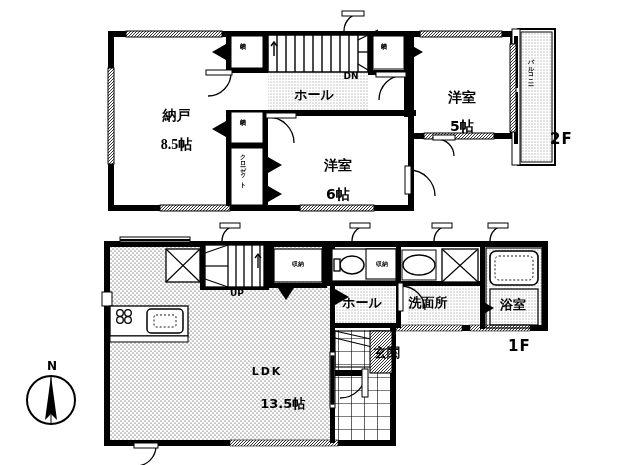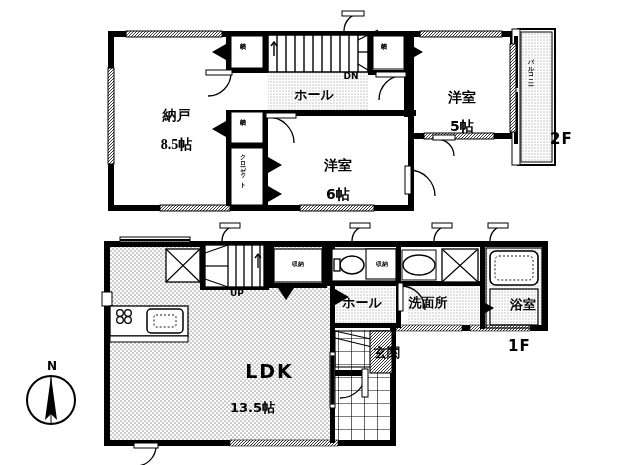--- a/index.html
+++ b/index.html
@@ -24,22 +24,22 @@
     writing-mode:vertical-rl;
     text-orientation:upright;
     line-height:1.0;
   }
   .floorTag{
     font-size:15px;font-weight:700;letter-spacing:1px;
   }
   .roomname{font-size:14px;}
   .small{font-size:13px;font-weight:700;}
   .tiny{font-size:6px;font-weight:700;}
-  .ldk{font-size:19px;letter-spacing:2px;margin-left:29px;}
-  .ldksub{font-size:13px;letter-spacing:0px;}
+  .ldk{font-size:11px;letter-spacing:2px;margin-left:29px;}
+  .ldksub{font-size:13px;letter-spacing:0px;padding-left:44px;}
   .compassN{font-size:12px;font-weight:700;}
 </style>
 </head>
 <body>
 
 <svg id="plan" viewBox="0 0 620 465" xmlns="http://www.w3.org/2000/svg">
 
   <defs>
 
     <pattern id="stipple" width="4" height="4" patternUnits="userSpaceOnUse">
@@ -415,21 +415,21 @@
 
 <div class="lbl" style="left:205px;top:345px;width:84px;">
   <span class="ldk">LDK</span><br>
   <span class="ldksub">13.5帖</span>
 </div>
 
 <div class="lbl small" style="left:340px;top:296px;width:44px;">ホール</div>
 
 <div class="lbl small" style="left:405px;top:296px;width:46px;">洗面所</div>
 
-<div class="lbl small" style="left:492px;top:298px;width:62px;">浴室</div>
+<div class="lbl small" style="left:482px;top:298px;width:62px;">浴室</div>
 
 <div class="lbl small" style="left:338px;top:346px;width:34px;margin-left:32px;">玄関</div>
 
 <div class="lbl tiny" style="left:283px;top:261px;width:30px;">収納</div>
 
 <div class="lbl tiny" style="left:368px;top:261px;width:28px;">収納</div>
 
 <div class="lbl compassN" style="left:44px;top:360px;width:16px;">N</div>
 
 </body></html>

